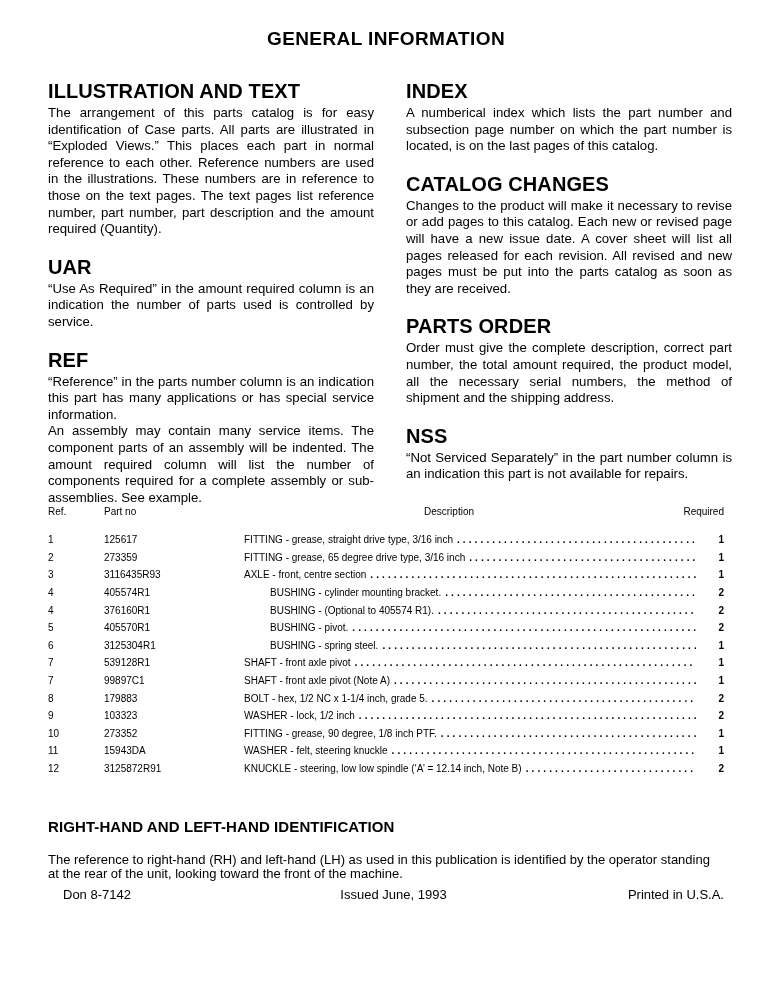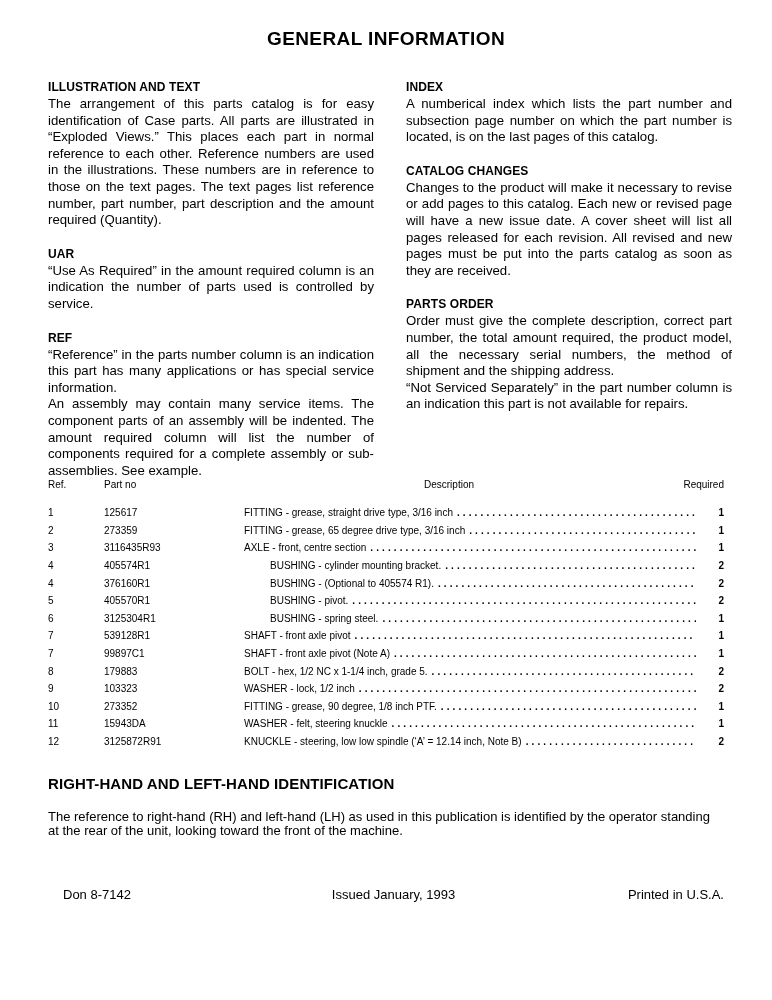--- a/index.html
+++ b/index.html
@@ -38,21 +38,21 @@
   .columns {
     display: flex;
     gap: 32px;
     margin-top: 30px;
   }
   .col {
     width: 326px;
     flex: 0 0 326px;
   }
   h2.section-head {
-    font-size: 12px;
+    font-size: 20px;
     font-weight: bold;
     margin: 0 0 2px 0;
     letter-spacing: 0.1px;
   }
   h2.section-head.spaced-top {
     margin-top: 18px;
   }
   h2.section-head.centered {
     text-align: center;
     margin-top: 26px;
@@ -101,21 +101,21 @@
     white-space: nowrap;
     margin: 0 2px 0 4px;
     letter-spacing: 3.1px;
     font-weight: bold;
     line-height: 17.6px;
   }
   .indent-1 { padding-left: 26px; }
 
   
   .rh-lh {
-    margin-top: 24px;
+    margin-top: 40px;
   }
   .rh-lh h2 {
     font-size: 15px;
     font-weight: bold;
     margin: 0 0 18px 0;
     letter-spacing: 0.1px;
   }
   .rh-lh p {
     font-size: 13px;
     line-height: 14px;
@@ -162,20 +162,21 @@
 
       <h2 class="section-head">INDEX</h2>
       <p class="body-text">A numberical index which lists the part number and subsection page number on which the part number is located, is on the last pages of this catalog.</p>
 
       <h2 class="section-head spaced-top">CATALOG CHANGES</h2>
       <p class="body-text">Changes to the product will make it necessary to revise or add pages to this catalog. Each new or revised page will have a new issue date. A cover sheet will list all pages released for each revision. All revised and new pages must be put into the parts catalog as soon as they are received.</p>
 
       <h2 class="section-head spaced-top">PARTS ORDER</h2>
       <p class="body-text">Order must give the complete description, correct part number, the total amount required, the product model, all the necessary serial numbers, the method of shipment and the shipping address.</p>
 
+      <h2 class="section-head spaced-top">NSS</h2>
       <p class="body-text">“Not Serviced Separately” in the part number column is an indication this part is not available for repairs.</p>
     </div>
   </div>
 
   <div class="parts-table">
     <div class="pt-head">
       <div class="c-ref">Ref.</div>
       <div class="c-part">Part no</div>
       <div class="c-desc">Description</div>
       <div class="c-qty">Required</div>
@@ -338,17 +339,17 @@
       </div>
   </div>
 
   <div class="rh-lh">
     <h2>RIGHT-HAND AND LEFT-HAND IDENTIFICATION</h2>
     <p>The reference to right-hand (RH) and left-hand (LH) as used in this publication is identified by the operator standing at the rear of the unit, looking toward the front of the machine.</p>
   </div>
 
   <div class="footer">
     <div class="f-left">Don 8-7142</div>
-    <div class="f-center">Issued January, 1993</div>
+    <div class="f-center">Issued June, 1993</div>
     <div class="f-right">Printed in U.S.A.</div>
   </div>
 
 </div>
 
 </body></html>

